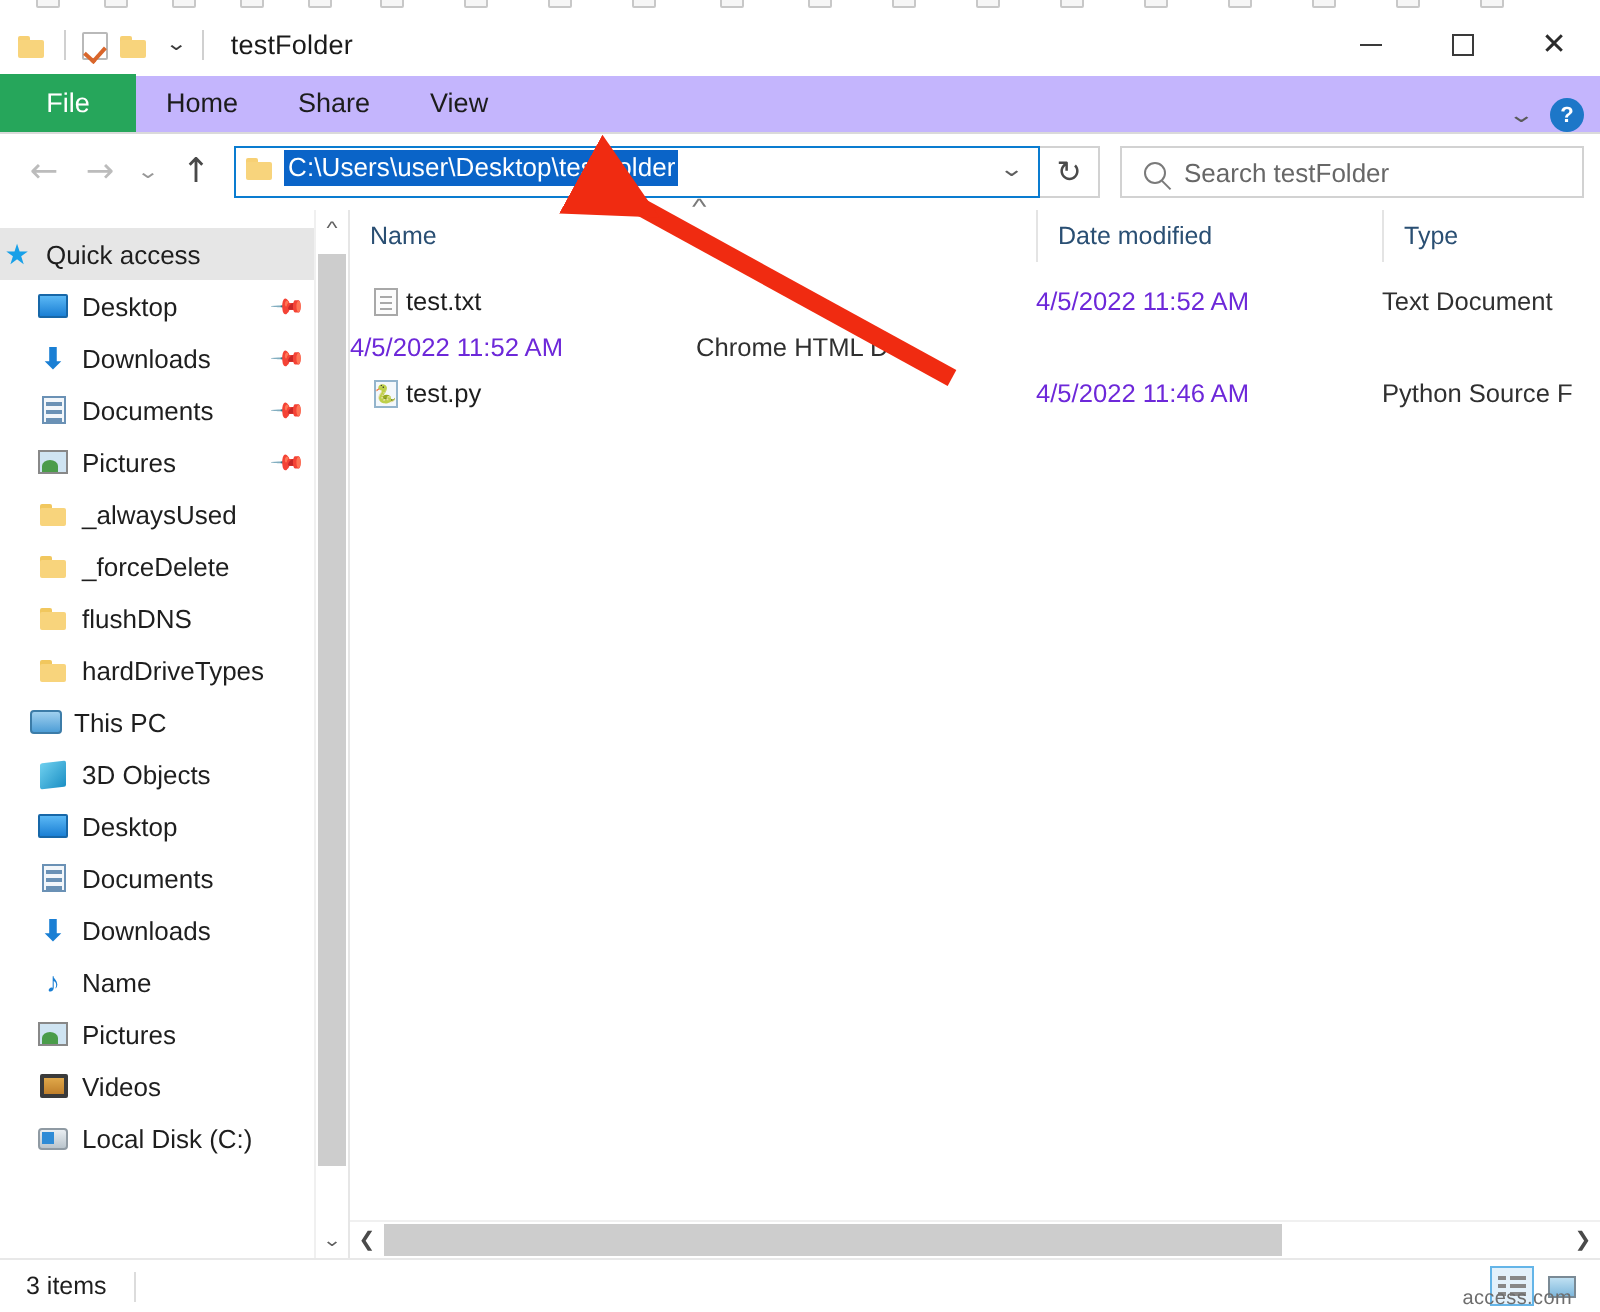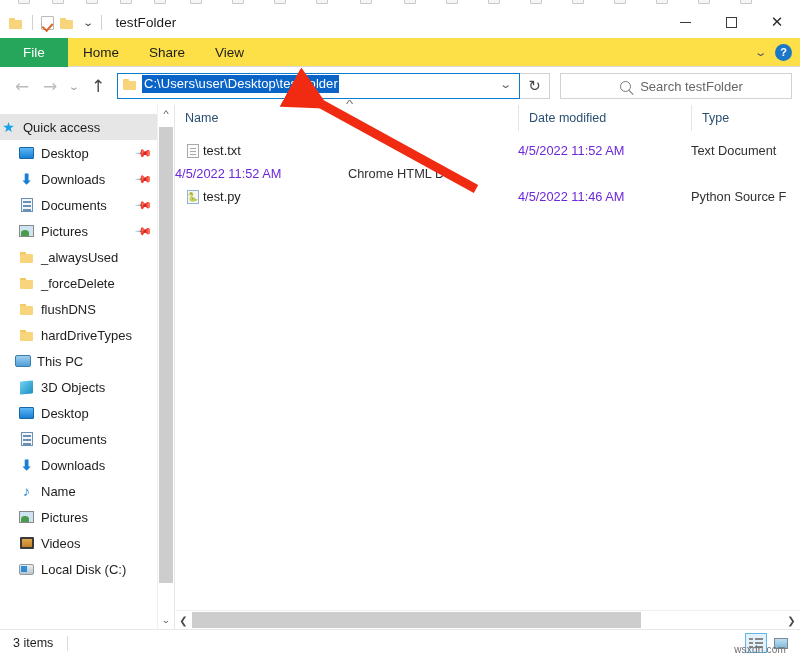--- a/index.html
+++ b/index.html
@@ -84,22 +84,22 @@
     display: flex; align-items: center; justify-content: center;
     color: #2b2b2b;
   }
   .wc-min { width: 11px; height: 1px; background: #3a3a3a; display:block; }
   .wc-max { width: 11px; height: 11px; border: 1px solid #3a3a3a; display:block; }
   .wc-close { font-size: 15px; line-height: 1; font-family: "DejaVu Sans", sans-serif; font-weight: 300;}
 
   
   .ribbon {
     height: 29px; flex: none;
-    display: flex; align-items: center;
-    background: #fde047;
+    display: flex; align-items: flex-end;
+    background: #c4b5fd;
     border-bottom: 1px solid #dadada;
     position: relative;
   }
   .tab {
     display: flex; align-items: center; justify-content: center;
     font-size: 13.5px; color: #1c1c1c; padding: 0 15px;
     height: 29px;
   }
   .tab.file {
     background: #26a65b; color: #ffffff; width: 68px; padding: 0;
@@ -153,21 +153,21 @@
   .refresh {
     width: 30px; height: 26px; border: 1px solid #d2d2d2;
     border-left: none;
     display: flex; align-items: center; justify-content: center;
     font-size: 15px; color: #4a4a4a;
     font-family: "DejaVu Sans", sans-serif;
   }
   .searchbox {
     width: 232px; height: 26px; margin-left: 10px;
     border: 1px solid #d2d2d2; background: #ffffff;
-    display: flex; align-items: center; padding-left: 11px; gap: 9px; justify-content: center;
+    display: flex; align-items: center; padding-left: 11px; gap: 9px;
   }
   .mag {
     width: 11px; height: 11px; border: 1.4px solid #7a7a7a;
     border-radius: 50%; position: relative; flex: none;
   }
   .mag::after {
     content:""; position: absolute; right: -4px; bottom: -3px;
     width: 6px; height: 1.4px; background: #7a7a7a;
     transform: rotate(45deg);
   }
@@ -618,21 +618,21 @@
     <span>3 items</span>
     <span class="sb-sep"></span>
     <div class="sb-views">
       <div class="vbtn active">
           <span class="vb-details"></span>
         </div>
       <div class="vbtn">
           <span class="vb-pic"></span>
         </div>
     </div>
-    <span class="watermark">wsxdn.com</span>
+    <span class="watermark">access.com</span>
   </div>
 
   <svg class="annot" viewBox="0 0 800 656">
     <defs>
       <marker id="ah" markerWidth="5" markerHeight="5" refX="3.4" refY="2.5" orient="auto">
         <path d="M5,0 L5,5 L0,2.5 z" fill="#f02b11"></path>
       </marker>
     </defs>
     <line x1="476" y1="189" x2="303" y2="94" stroke="#f02b11" stroke-width="9" marker-end="url(#ah)" stroke-linecap="butt"></line>
   </svg>

